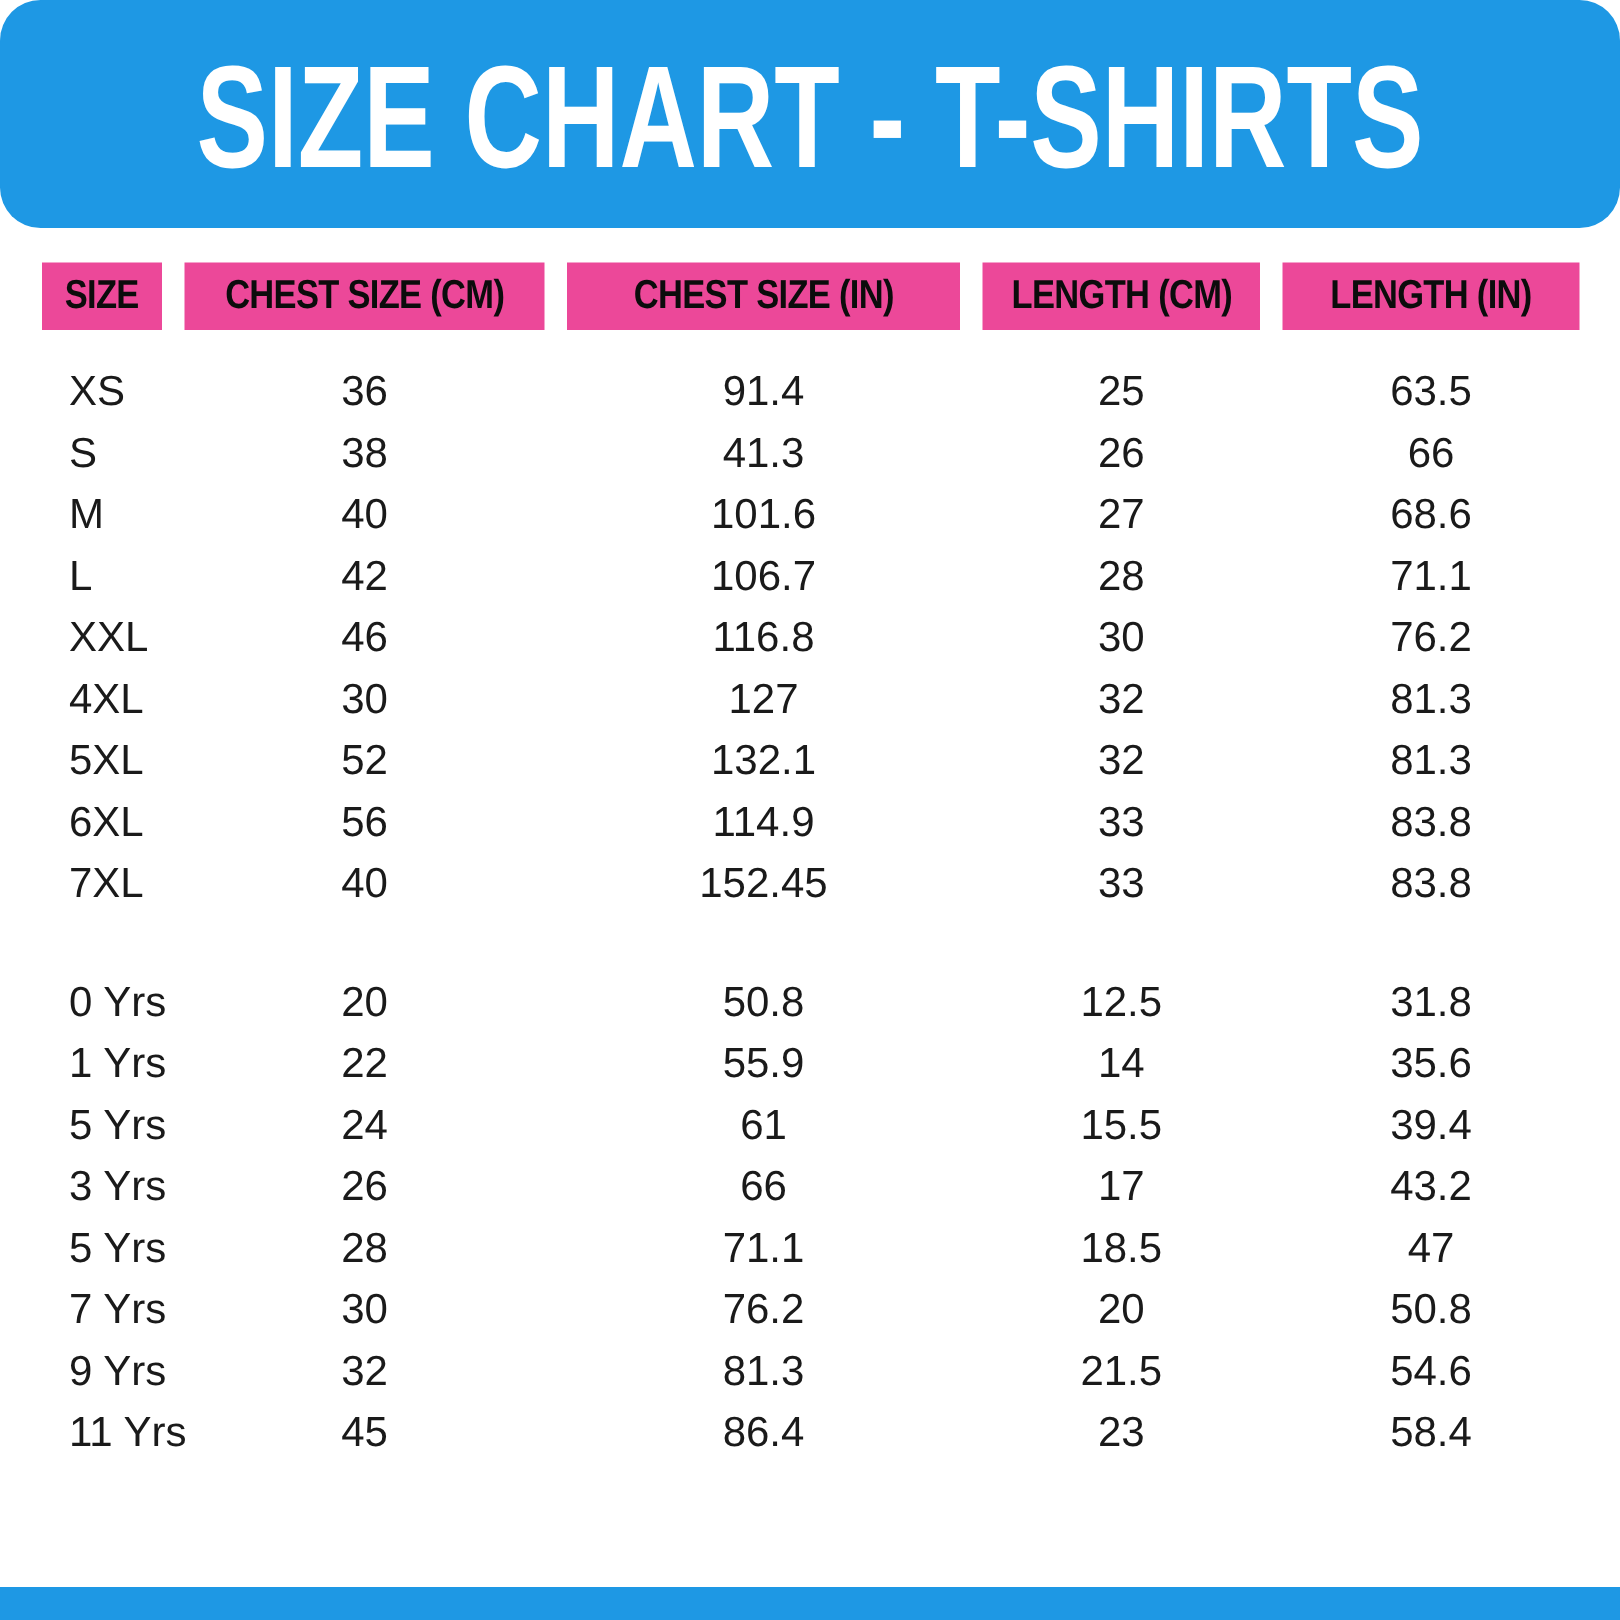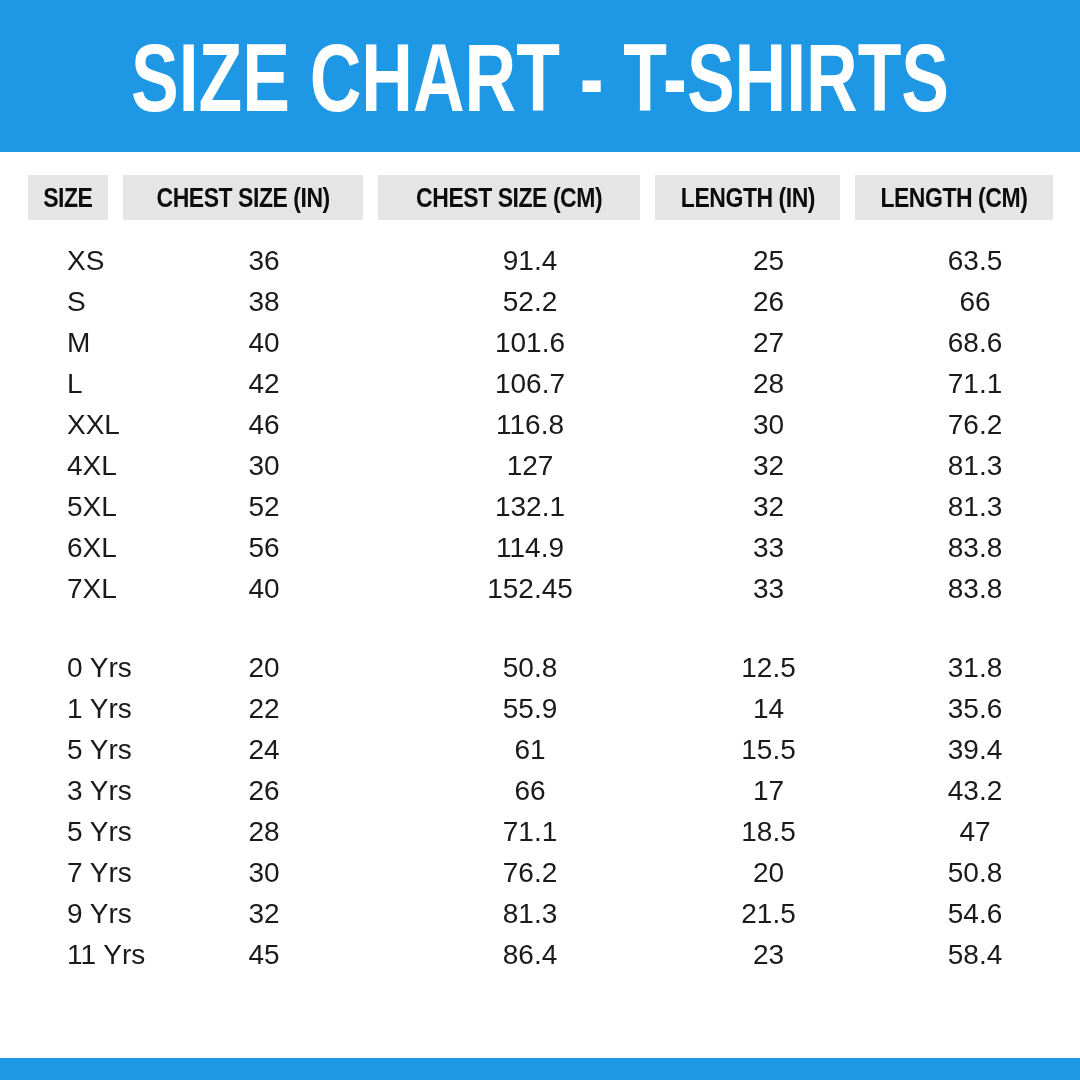--- a/index.html
+++ b/index.html
@@ -12,50 +12,51 @@
     overflow: hidden;
   }
 
   
   .banner {
     height: 152px;
     background: #1E98E4;
     display: flex;
     align-items: center;
     justify-content: center;
+    border-radius: 27px;
   }
   .banner svg { display: block; }
 
   
   .content { flex: 1; }
 
   .grid-row {
     display: grid;
     grid-template-columns: 80px 240px 262px 185px 198px;
     column-gap: 15px;
     padding-left: 28px;
   }
 
   .table-header { margin-top: 23px; }
   .hdr-cell {
-    background: #e5e5e5;
+    background: #ec4899;
     height: 45px;
     display: flex;
     align-items: center;
     justify-content: center;
     font-size: 25px;
     font-weight: 700;
     letter-spacing: -0.5px;
     color: #0c0c0c;
     white-space: nowrap;
   }
   .hdr-cell span { display: inline-block; transform: scale(0.92, 1.08); }
 
   .table-body { margin-top: 20px; }
-  .data-row { height: 41px; margin-left: 21px; }
+  .data-row { height: 41px; }
   .cell {
     font-size: 28px;
     color: #1a1a1a;
     line-height: 41px;
     text-align: center;
     white-space: nowrap;
   }
   .size-cell { text-align: left; padding-left: 18px; }
 
   .section-gap { height: 38px; }
@@ -72,45 +73,45 @@
   </svg>
 </header>
 
 <main class="content">
 
   <div class="grid-row table-header">
     <div class="hdr-cell">
         <span>SIZE</span>
       </div>
     <div class="hdr-cell">
+        <span>CHEST SIZE (CM)</span>
+      </div>
+    <div class="hdr-cell">
         <span>CHEST SIZE (IN)</span>
       </div>
     <div class="hdr-cell">
-        <span>CHEST SIZE (CM)</span>
+        <span>LENGTH (CM)</span>
       </div>
     <div class="hdr-cell">
         <span>LENGTH (IN)</span>
-      </div>
-    <div class="hdr-cell">
-        <span>LENGTH (CM)</span>
       </div>
   </div>
 
   <div class="table-body" id="adult-rows">
       <div class="grid-row data-row">
         <div class="cell size-cell">XS</div>
         <div class="cell">36</div>
         <div class="cell">91.4</div>
         <div class="cell">25</div>
         <div class="cell">63.5</div>
       </div>
       <div class="grid-row data-row">
         <div class="cell size-cell">S</div>
         <div class="cell">38</div>
-        <div class="cell">52.2</div>
+        <div class="cell">41.3</div>
         <div class="cell">26</div>
         <div class="cell">66</div>
       </div>
       <div class="grid-row data-row">
         <div class="cell size-cell">M</div>
         <div class="cell">40</div>
         <div class="cell">101.6</div>
         <div class="cell">27</div>
         <div class="cell">68.6</div>
       </div>

